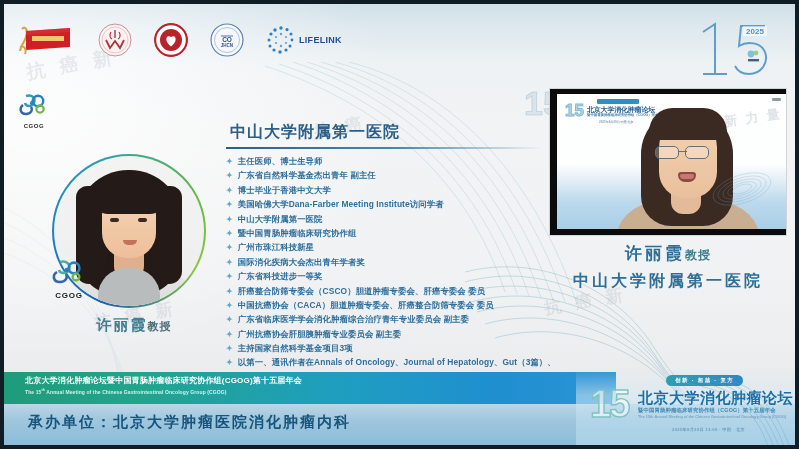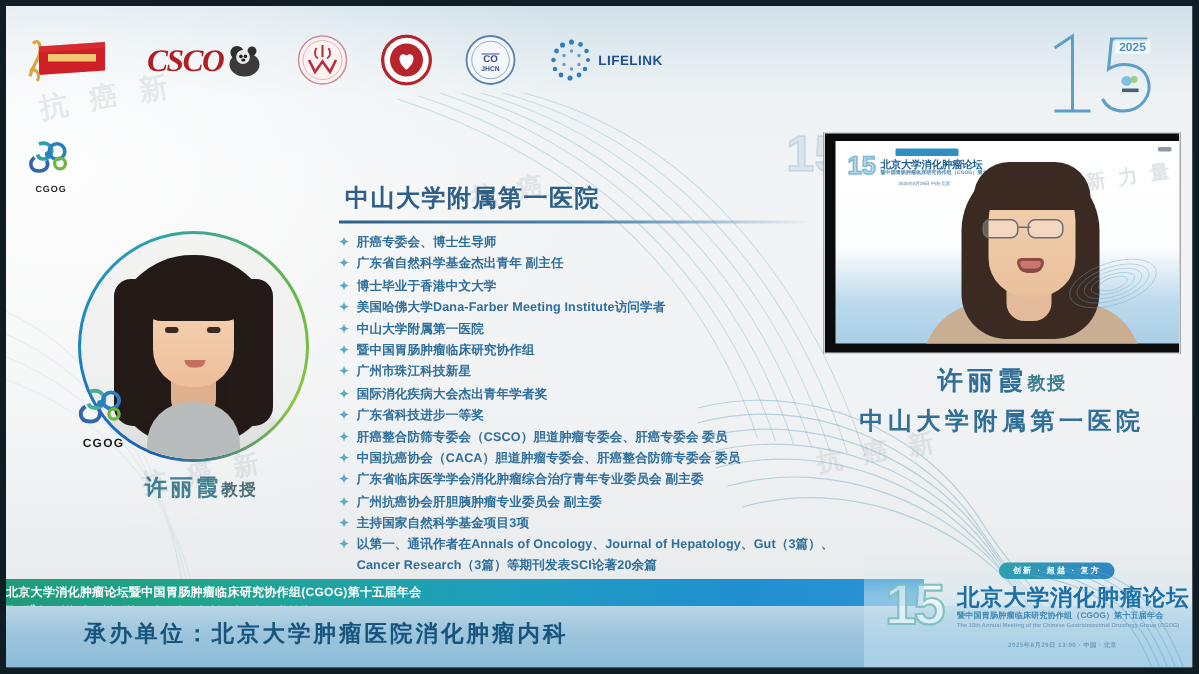--- a/index.html
+++ b/index.html
@@ -274,43 +274,43 @@
   #speaker-name {
     font-size: 17px; font-weight: 700; color:#2f6f98; letter-spacing:3px;
   }
   #speaker-name .title-suffix { font-size: 12px; color:#3d7f8e; letter-spacing:1px; }
   #speaker-org {
     margin-top: 6px; font-size: 16px; font-weight:700; color:#2f6f98; letter-spacing:3px;
   }
 
   
   #teal-banner {
-    position:absolute; left:0; bottom: 41px; width: 612px; height: 18px;
+    position:absolute; left:0; bottom: 41px; width: 612px; height: 32px;
     background: linear-gradient(90deg, #1f9b7a 0%, #20a58d 22%, #1f9ec0 55%, #1f8fd0 80%, #2b93d6 100%);
-    padding-left: 0; padding-top: 3px;
+    padding-left: 21px; padding-top: 3px;
   }
   #teal-cn {
     font-size: 8px; font-weight: 800; color:#ffffff; letter-spacing:.2px;
     white-space:nowrap; font-family:"Liberation Sans", sans-serif;
   }
   #teal-en {
     font-size: 5px; font-weight: 600; color:rgba(255,255,255,.82); letter-spacing:.1px;
     margin-top: 2px; white-space:nowrap; font-family:"Liberation Sans", sans-serif;
   }
   #teal-en sup { font-size:3.6px; }
 
   
   #bottom-strip {
     position:absolute; left:0; bottom:0; width: 791px; height: 41px;
     background: linear-gradient(180deg,#bcd6e6 0%, #9fc6dd 40%, #8cbcd8 100%);
   }
   #host-line {
     position:absolute; left: 24px; top: 9px;
     font-size: 15px; font-weight: 700; color:#17557e;
-    letter-spacing: 2px; font-family:"Liberation Sans", sans-serif;margin-left:28px;
+    letter-spacing: 2px; font-family:"Liberation Sans", sans-serif;
   }
 
   
   #conf-logo {
     position:absolute; right: 0px; bottom: 0px;
     width: 219px; height: 76px;
     background: linear-gradient(180deg, rgba(225,238,245,.0) 0%, rgba(214,233,243,.55) 35%, rgba(170,210,232,.9) 100%);
     overflow:hidden;
   }
   #conf-tag {
@@ -401,32 +401,20 @@
     <div id="logobar">
 
       <svg id="logo-flag" class="logo" viewBox="0 0 58 34">
         <path d="M4 6 C 8 2, 10 8, 8 14 C 6 20, 3 22, 2 28" fill="none" stroke="#d9a441" stroke-width="2.2"></path>
         <path d="M8 8 L52 5 L52 24 L8 27 Z" fill="#cf2027"></path>
         <path d="M8 8 L52 5 L52 9 L8 12 Z" fill="#e0353b" opacity=".5"></path>
         <rect x="14" y="13" width="32" height="5" fill="#f6d97a" opacity=".9"></rect>
         <path d="M2 24 C 6 22, 9 26, 7 31" fill="none" stroke="#d9a441" stroke-width="2"></path>
       </svg>
 
-      <div id="logo-csco" class="logo">
-        <span>CSCO</span>
-        <svg width="26" height="26" viewBox="0 0 26 26">
-          <ellipse cx="13" cy="16" rx="10" ry="8" fill="#3b3b3b"></ellipse>
-          <circle cx="8" cy="8" r="4.4" fill="#2e2e2e"></circle>
-          <circle cx="18" cy="7" r="3" fill="#2e2e2e"></circle>
-          <circle cx="12" cy="11" r="4.6" fill="#e9e9e9"></circle>
-          <circle cx="10.6" cy="10.6" r="1.2" fill="#222"></circle>
-          <circle cx="13.6" cy="10.6" r="1.2" fill="#222"></circle>
-          <ellipse cx="12.2" cy="13" rx="1.4" ry="1" fill="#222"></ellipse>
-        </svg>
-      </div>
 
       <svg class="logo round-logo" width="34" height="34" viewBox="0 0 34 34">
         <circle cx="17" cy="17" r="16" fill="#fdf1f2" stroke="#c98f95" stroke-width="1"></circle>
         <circle cx="17" cy="17" r="13" fill="none" stroke="#d9b0b4" stroke-width=".6"></circle>
         <path d="M17 7 L17 15" stroke="#b0323c" stroke-width="1.4"></path>
         <path d="M13 9 C 11 12, 12 15, 14 16" fill="none" stroke="#b0323c" stroke-width="1.2"></path>
         <path d="M21 9 C 23 12, 22 15, 20 16" fill="none" stroke="#b0323c" stroke-width="1.2"></path>
         <path d="M8 17 L12 25 L17 18 L22 25 L26 17" fill="none" stroke="#b0323c" stroke-width="1.8"></path>
       </svg>
 
@@ -528,21 +516,21 @@
     <div id="portrait-name">
       <span>许丽霞</span><span class="title-suffix">教授</span>
     </div>
 
     <div id="content">
       <div id="content-title">中山大学附属第一医院</div>
       <div id="title-rule"></div>
       <ul id="bullets">
           <li>
             <span class="bmark">✦</span>
-            <span class="btext">肝癌专委会、博士生导师</span>
+            <span class="btext">主任医师、博士生导师</span>
           </li>
           <li>
             <span class="bmark">✦</span>
             <span class="btext">广东省自然科学基金杰出青年 副主任</span>
           </li>
           <li>
             <span class="bmark">✦</span>
             <span class="btext">博士毕业于香港中文大学</span>
           </li>
           <li>

